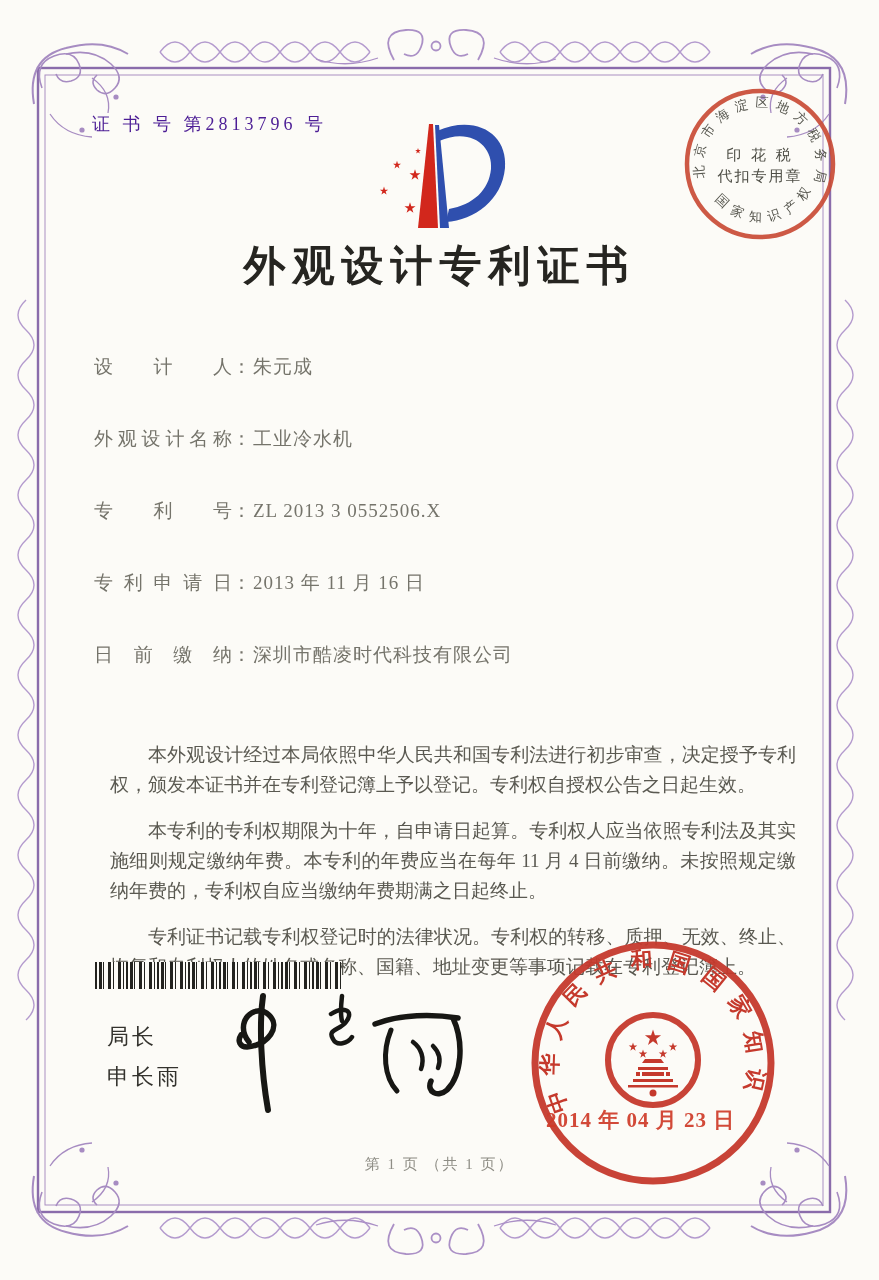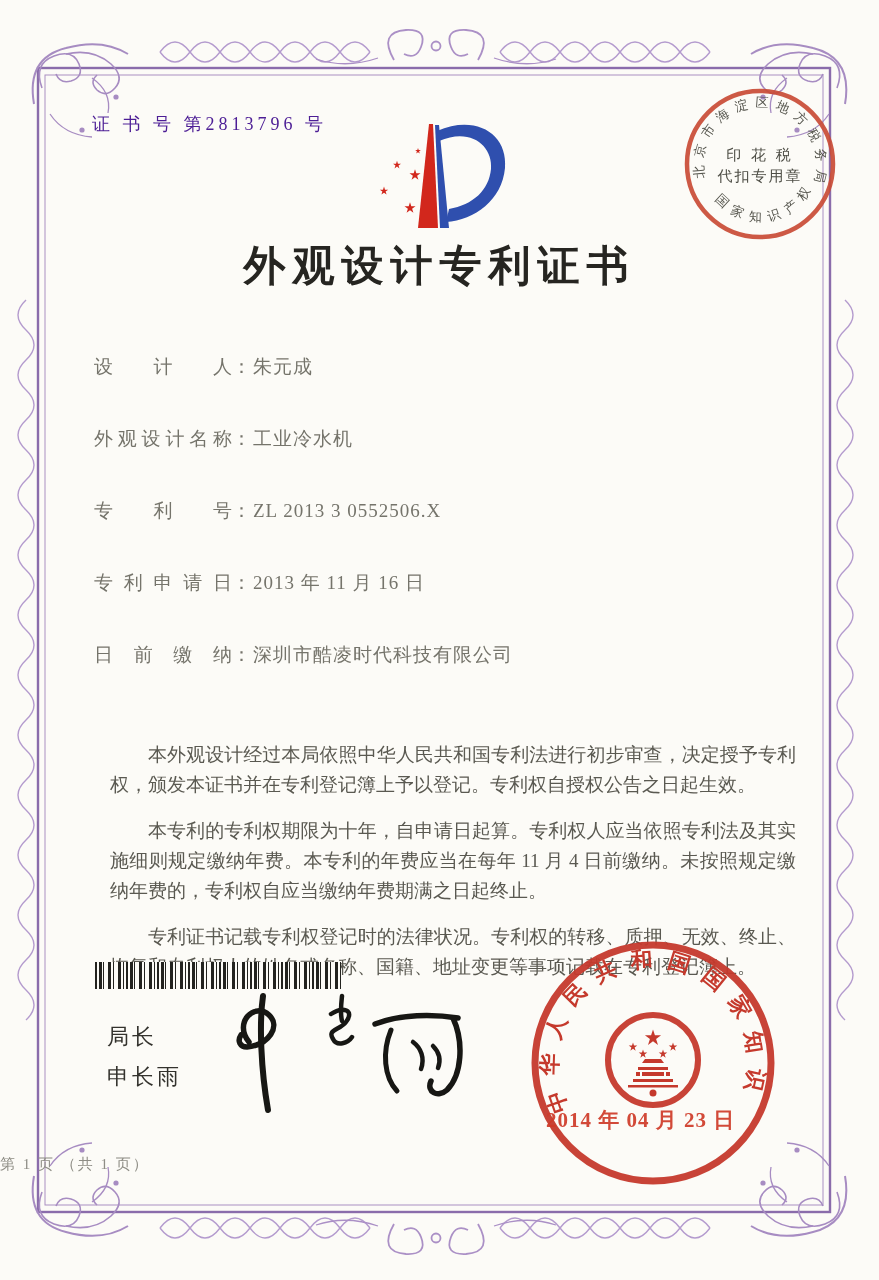--- a/index.html
+++ b/index.html
@@ -39,21 +39,21 @@
   .signer-title{left:107px;top:1022px;font-size:22px;color:#33322d;letter-spacing:3px;}
   .signer-name{left:107px;top:1062px;font-size:22px;color:#33322d;letter-spacing:3px;}
   .signature{left:205px;top:990px;}
   
   .seal{left:528px;top:938px;}
   .seal-date{left:546px;top:1106px;width:190px;font-size:21px;font-weight:700;
     color:#cf3a28;letter-spacing:1px;white-space:nowrap;opacity:.92;}
   
   .tax-stamp{left:680px;top:84px;}
   
-  .footer{left:0;top:1155px;width:879px;
+  .footer{left:0;top:1155px;width:879px;text-align:center;
     font-size:15px;color:#8e8d85;letter-spacing:2px;}
 </style>
 </head>
 <body>
 
 <div class="page">
 
   <svg class="ornament" width="879" height="1280" viewBox="0 0 879 1280">
     <defs>
       <g id="cornerF" stroke="#a78cc2" fill="none" stroke-width="2">

